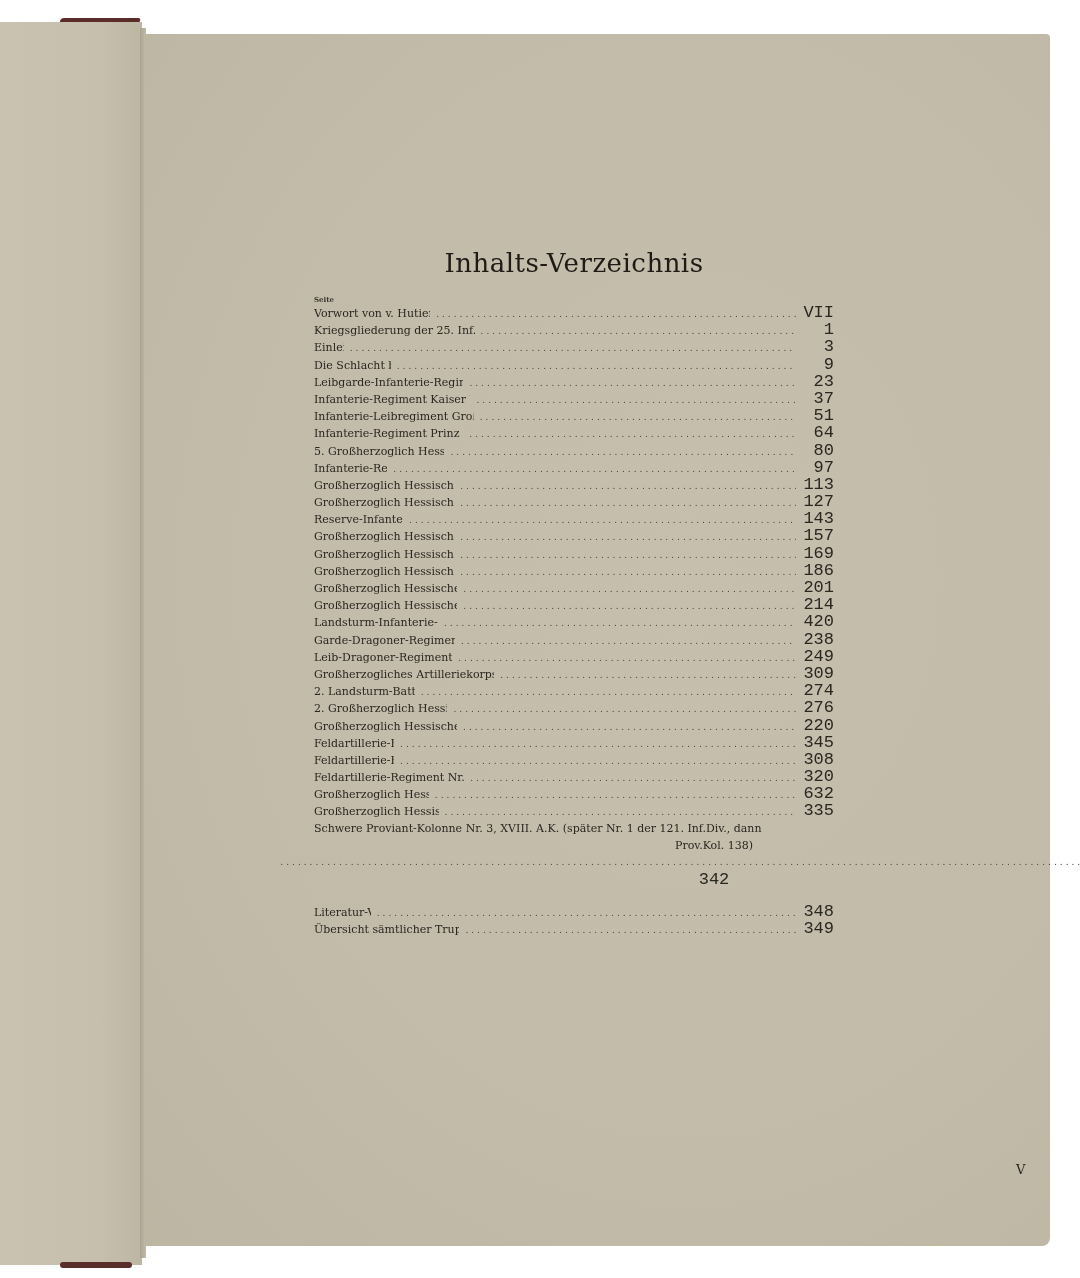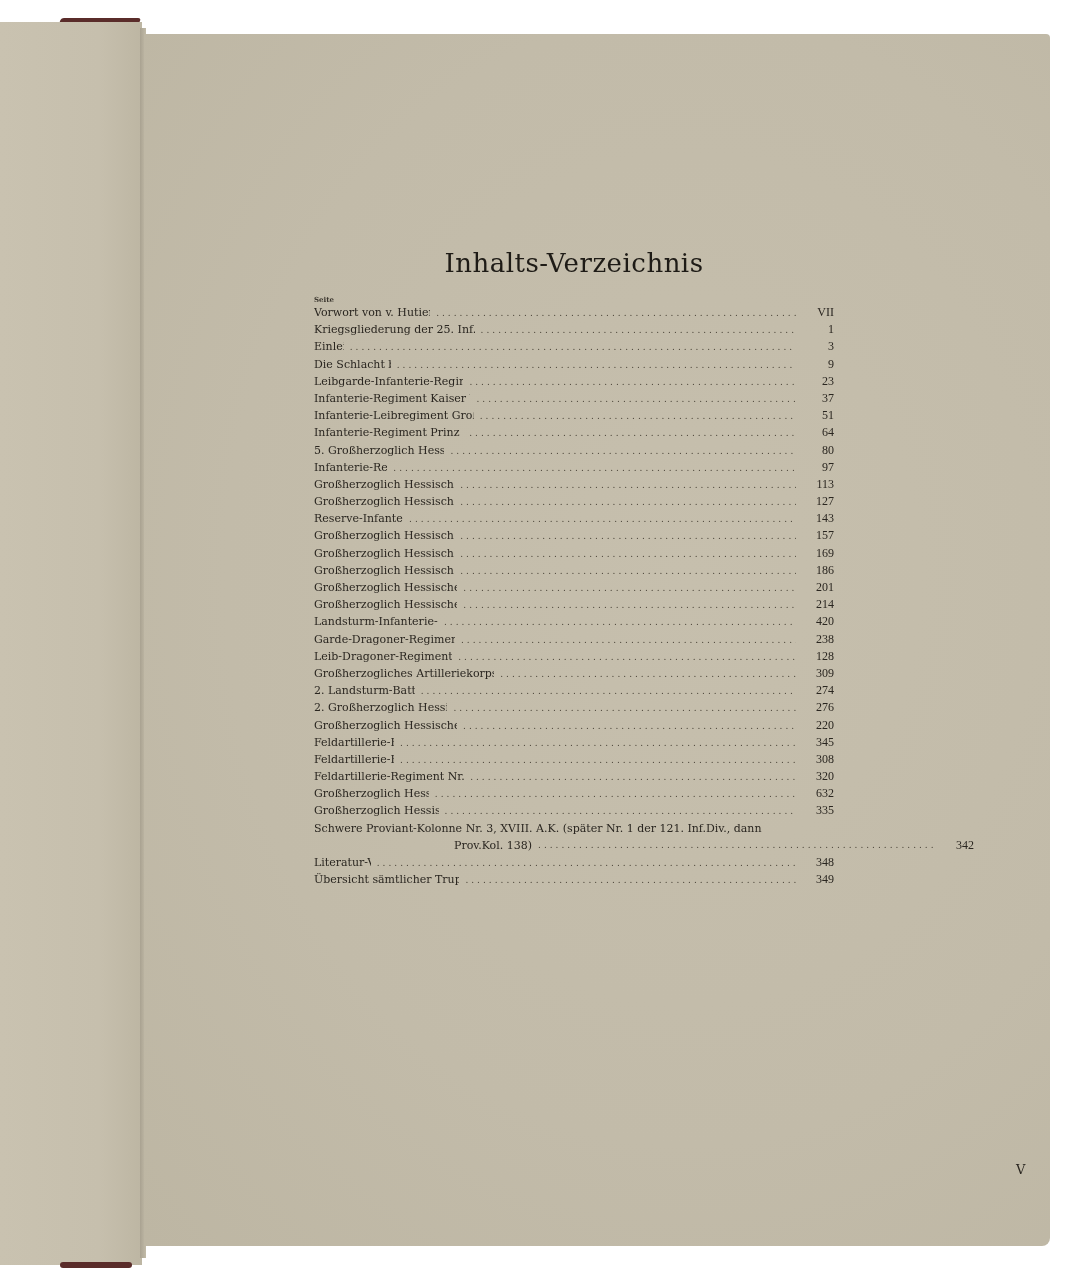--- a/index.html
+++ b/index.html
@@ -109,35 +109,36 @@
       color: #4a4438;
       letter-spacing: 3px;
       font-size: 9px;
     }
     .toc-row .leader::before {
       content: "....................................................................................................................................................";
     }
     .toc-row .page {
       flex: 0 0 32px;
       text-align: right;
-      font-family: Liberation Serif, serif;
-      font-size: 12px;
+      font-family: Liberation Mono, monospace;
+      font-size: 17px;
     }
     .wrap-line1 {
       width: 100%;
       font-size: 11px;
       line-height: 17.2px;
     }
     .wrap-line2 {
       display: flex;
-      align-items: flex-start;
+      align-items: center;
       width: 100%;
       padding-left: 140px;
       font-size: 11px;
       line-height: 17.2px;
+      flex-direction: column;
     }
     .wrap-line2 .title { flex: 0 0 auto; }
     .folio {
       position: absolute;
       left: 872px;
       top: 1128px;
       font-family: "DejaVu Serif", serif;
       font-size: 13px;
       color: #2a2620;
     }
@@ -254,21 +255,21 @@
             <span class="page">420</span>
           </li>
           <li class="toc-row">
             <span class="title">Garde-Dragoner-Regiment (1. Großherzoglich Hessisches) Nr. 23</span>
             <span class="leader"></span>
             <span class="page">238</span>
           </li>
           <li class="toc-row">
             <span class="title">Leib-Dragoner-Regiment (2. Großherzoglich Hessisches) Nr. 24</span>
             <span class="leader"></span>
-            <span class="page">128</span>
+            <span class="page">249</span>
           </li>
           <li class="toc-row">
             <span class="title">Großherzogliches Artilleriekorps, 1. Großherzoglich Hessisches Feldartillerie-Regiment Nr. 25</span>
             <span class="leader"></span>
             <span class="page">309</span>
           </li>
           <li class="toc-row">
             <span class="title">2. Landsturm-Batterie XVIII. A.K., XVIII/2</span>
             <span class="leader"></span>
             <span class="page">274</span>

